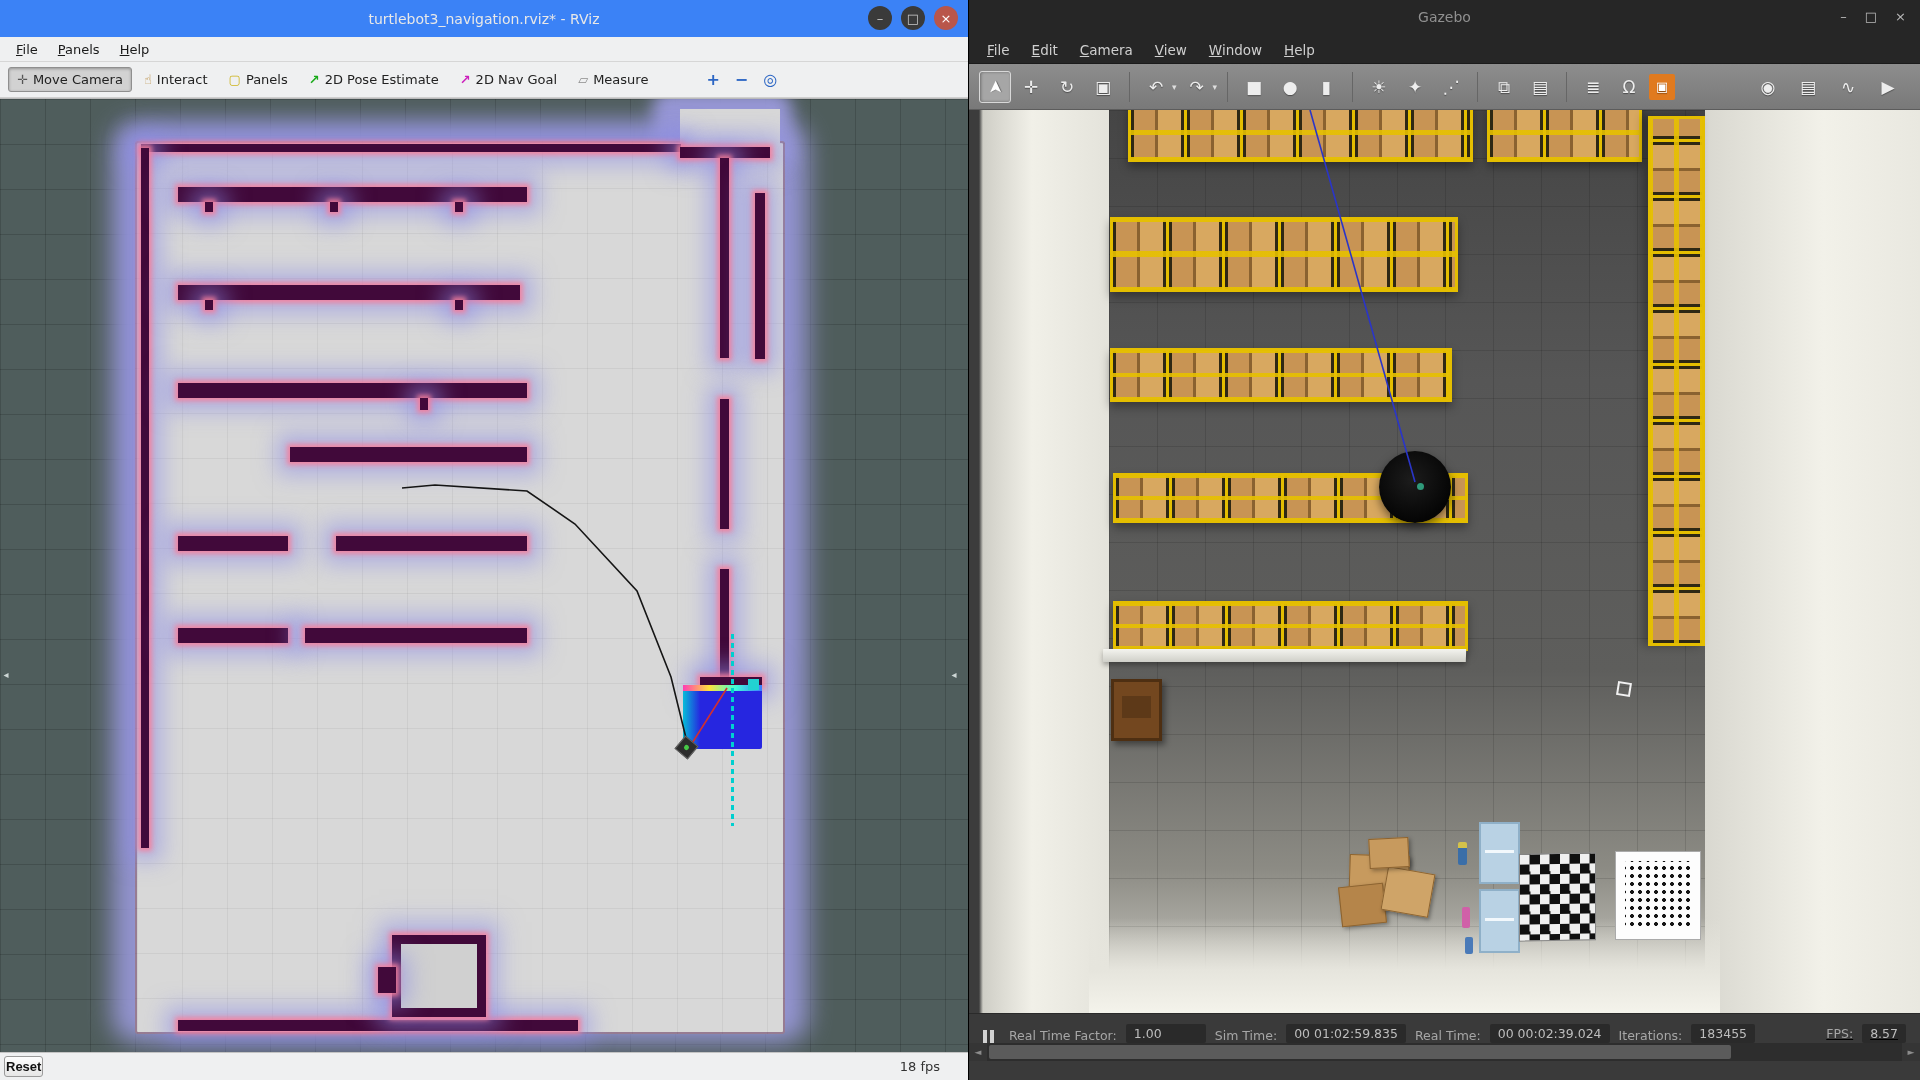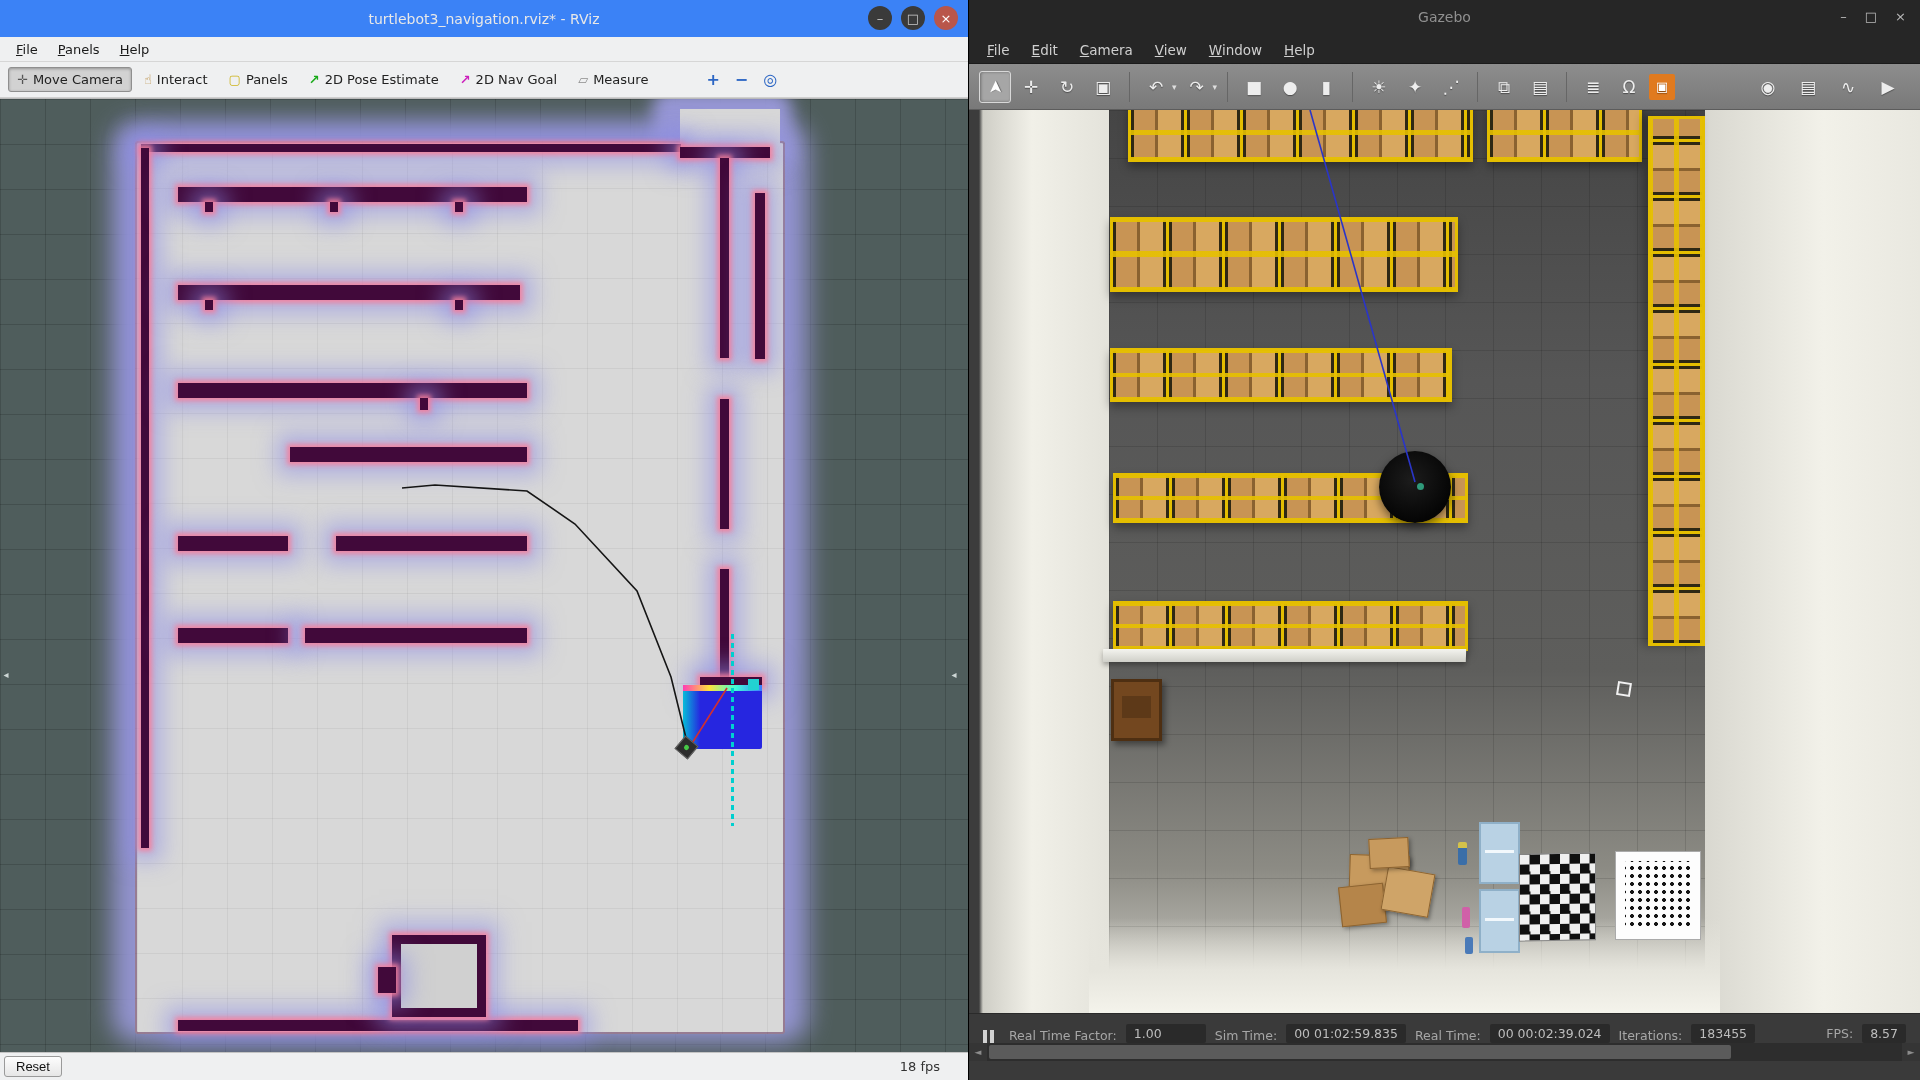--- a/index.html
+++ b/index.html
@@ -60,21 +60,21 @@
   .robot { position:absolute; left:678px; top:640px; width:17px; height:17px; z-index:6;
            background:#2c2c2c; border:1px solid #666; transform:rotate(40deg); }
   .robot::after { content:""; position:absolute; left:5px; top:5px; width:5px; height:5px;
            background:#46c846; border-radius:50%; }
   .rv-svg { position:absolute; inset:0; z-index:5; }
   .handle { position:absolute; width:12px; height:24px; color:#cdd6d5; font-size:10px; z-index:9;
             display:flex; align-items:center; justify-content:center; }
   .rv-status { height:27px; background:#eff0f1; border-top:1px solid #c4c4c4;
                display:flex; align-items:center; padding:0 28px 0 4px; }
   .reset-btn { font-size:13px; color:#111; background:linear-gradient(#fdfdfd,#e6e6e6);
-               border:1px solid #9a9a9a; border-radius:3px; padding:2px 11px; }
+               border:1px solid #9a9a9a; border-radius:3px; padding:2px 1px;font-weight:bold; }
   .fps { margin-left:auto; font-size:13px; color:#333; }
 
   
   #gazebo { left:968px; width:952px; background:#3a3a3a; border-left:1px solid #000; }
   .gz-titlebar { position:relative; height:37px; background:#262626; }
   .gz-title { position:absolute; left:0; right:0; top:9px; text-align:center; color:#909090; font-size:14px; }
   .gz-winbtns { position:absolute; right:14px; top:9px; display:flex; gap:18px; color:#b9b9b9; font-size:13px; }
   .gz-menubar { height:27px; background:#262626; display:flex; align-items:center; gap:2px; padding-left:8px;
                 border-bottom:1px solid #1b1b1b; }
   .gz-menu-item { color:#cfcfcf; font-size:13.5px; padding:4px 10px; }
@@ -136,21 +136,21 @@
     background-image:radial-gradient(#161616 1.7px, transparent 2.2px);
     background-size:8px 8px; background-position:3px 3px; }
   .fig { position:absolute; border-radius:2px; }
   .gz-status { height:30px; background:#3a3a3a; display:flex; align-items:flex-end; gap:9px;
     padding:0 14px; border-top:1px solid #2a2a2a; }
   .pausebtn { display:flex; gap:3px; margin-right:6px; }
   .pausebtn i { display:block; width:4px; height:13px; background:#d2d2d2; }
   .stat-label { color:#a6a6a6; font-size:12.5px; white-space:nowrap; }
   .stat-val { background:#2a2a2a; color:#bdbdbd; font-size:12.5px; border-radius:2px;
     padding:2px 8px; white-space:nowrap; }
-  .fps-group { margin-left:auto; display:flex; gap:9px; align-items:center; }
+  .fps-group { margin-left:auto; display:flex; gap:9px; align-items:center;text-decoration:underline; }
   .gz-scroll { position:relative; height:18px; background:#2d2d2d; }
   .scroll-arrow { position:absolute; top:0; width:18px; height:18px; color:#8c8c8c; font-size:9px;
     display:flex; align-items:center; justify-content:center; background:#353535; }
   .scroll-thumb { position:absolute; left:20px; top:2px; width:78%; height:14px; background:#5b5b5b; border-radius:2px; }
   .gz-fill { height:19px; background:#3a3a3a; }
 </style>
 </head>
 <body>
 
 <section class="win" id="rviz">

